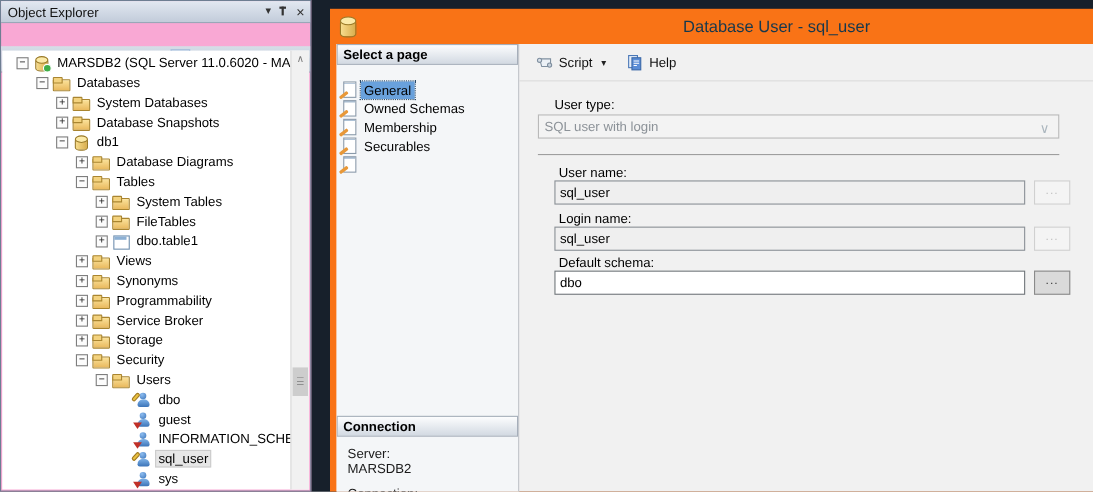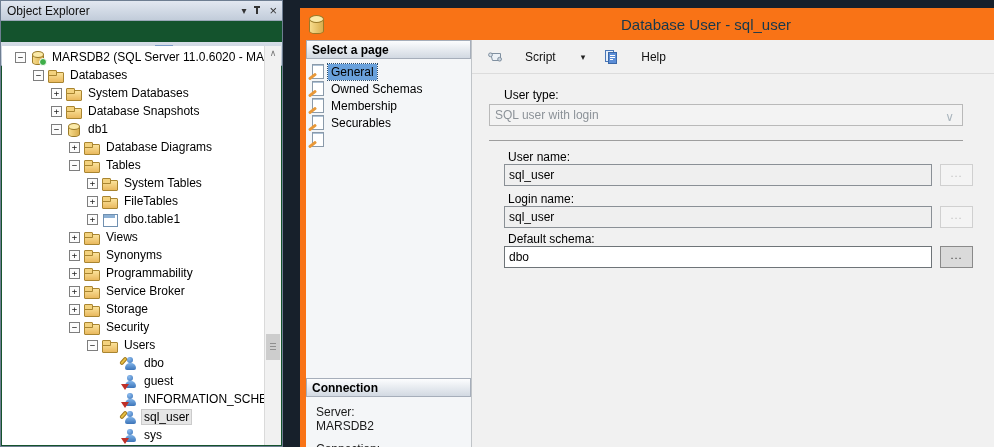--- a/index.html
+++ b/index.html
@@ -1,21 +1,21 @@
 <!DOCTYPE html>
 <html><head>
 <meta charset="utf-8">
 <style>
   * { margin:0; padding:0; box-sizing:border-box; }
   html,body { width:994px; height:447px; overflow:hidden; }
   body { background:#17202B; font-family:"Liberation Sans", sans-serif; position:relative; }
   b,i { font-style:normal; font-weight:normal; }
 
   
-  #oe { position:absolute; left:0; top:0; width:283px; height:447px; background:#14532d; border:1px solid #6E7E92; }
+  #oe { position:absolute; left:0; top:0; width:283px; height:447px; background:#f9a8d4; border:1px solid #6E7E92; }
   .oe-header { height:20px; display:flex; align-items:center; padding:0 5px 0 6px;
     background:linear-gradient(#E2E8F1,#C2CCDA); border-bottom:1px solid #9AA7B8; font-size:12px; color:#111; }
   .oe-header .sp { margin-left:auto; display:flex; align-items:center; gap:7px; }
   .hic { color:#333; font-size:10px; line-height:10px; cursor:default; }
   .pin { position:relative; width:9px; height:11px; }
   .pin::before { content:""; position:absolute; left:3px; top:1px; width:2px; height:8px; background:#333; }
   .pin::after  { content:""; position:absolute; left:1px; top:1px; width:6px; height:2px; background:#333; }
   .oe-toolbar { height:24px; display:flex; align-items:center; gap:3px; padding:0 6px;
     background:linear-gradient(#D6DDE7,#BCC7D6); border-bottom:1px solid #8E9CB0; font-size:12px; color:#111;margin-top:21px; }
   .oe-toolbar .carr { font-size:9px; margin:2px 6px 0 3px; color:#222; }
@@ -83,37 +83,37 @@
     display:flex; align-items:center; justify-content:center; color:#0F2436; font-weight:bold; font-size:13px; }
   .wbtn .minbar { width:12px; height:3px; background:#0F2436; margin-top:6px; }
   .wbtn .maxsq { width:10px; height:9px; border:2px solid #0F2436; }
   .wbtn.close { width:37px; background:#C1544C; }
 
   .dlg-body { position:absolute; left:6px; right:6px; top:32px; bottom:0; background:#F1F1F1; display:flex; }
 
   .pages { width:166px; background:#F4F6F8; border-right:1px solid #C0C4C8; position:relative; overflow:hidden; }
   .phead { height:19px; background:linear-gradient(#FCFDFE,#D2D9E2); border:1px solid #A6AEBA;
     font-weight:bold; font-size:12px; color:#000; padding:2px 0 0 5px; }
-  .pitems { padding-top:4px; }
+  .pitems { padding-top:14px; }
   .pitem { height:17px; display:flex; align-items:center; padding-left:4px; font-size:12px; color:#000; }
   .pg-ic { position:relative; width:15px; height:15px; margin-right:3px; flex:none; }
   .pg-ic::before { content:""; position:absolute; left:2px; top:0; width:10px; height:13px; background:#fff; border:1px solid #8A9AAA;
     box-shadow:inset 0 3px 0 -2px #AEC2D6, inset 0 6px 0 -5px #AEC2D6, inset 0 9px 0 -8px #AEC2D6; }
   .pg-ic::after { content:""; position:absolute; left:-2px; bottom:1px; width:9px; height:3px; background:#E89838;
     transform:rotate(-38deg); border-radius:1px; }
   .pitem .plabel { padding:1px 3px; }
   .pitem.selected .plabel { background:#69A1DC; outline:1px dotted #2A4A68; outline-offset:0px; }
 
   .connblock { position:absolute; left:0; right:0; top:338px; }
   .connbody { padding:8px 0 0 10px; font-size:12px; color:#1a1a1a; line-height:14px; }
   .connbody .grp2 { margin-top:9px; }
 
   .main { flex:1; position:relative; overflow:hidden; }
   .main-toolbar { height:34px; border-bottom:1px solid #DCDCDC; display:flex; align-items:center; padding-left:10px; font-size:12px; color:#111; }
-  .tbbtn { display:flex; align-items:center; gap:22px; padding:4px 5px; }
+  .tbbtn { display:flex; align-items:center; gap:5px; padding:4px 5px; }
   .tbbtn .carr { font-size:9px; margin-left:3px; color:#222; }
 
   .flabel { position:absolute; font-size:12px; color:#000; }
   .combo { position:absolute; left:17px; top:64px; width:474px; height:22px; background:#F3F3F3; border:1px solid #B9B9B9;
     font-size:12px; color:#8C9298; line-height:20px; padding-left:5px; }
   .combo .chev { position:absolute; right:8px; top:2px; color:#ABB6BE; font-size:12px; }
   .fsep { position:absolute; left:17px; top:100px; width:474px; height:1px; background:#9E9E9E; }
   .field { position:absolute; left:32px; width:428px; height:22px; font-size:12px; color:#000; padding:0 4px;
     font-family:"Liberation Sans",sans-serif; }
   .field.ro { background:#EFEFEF; border:1px solid #8A9096; }

